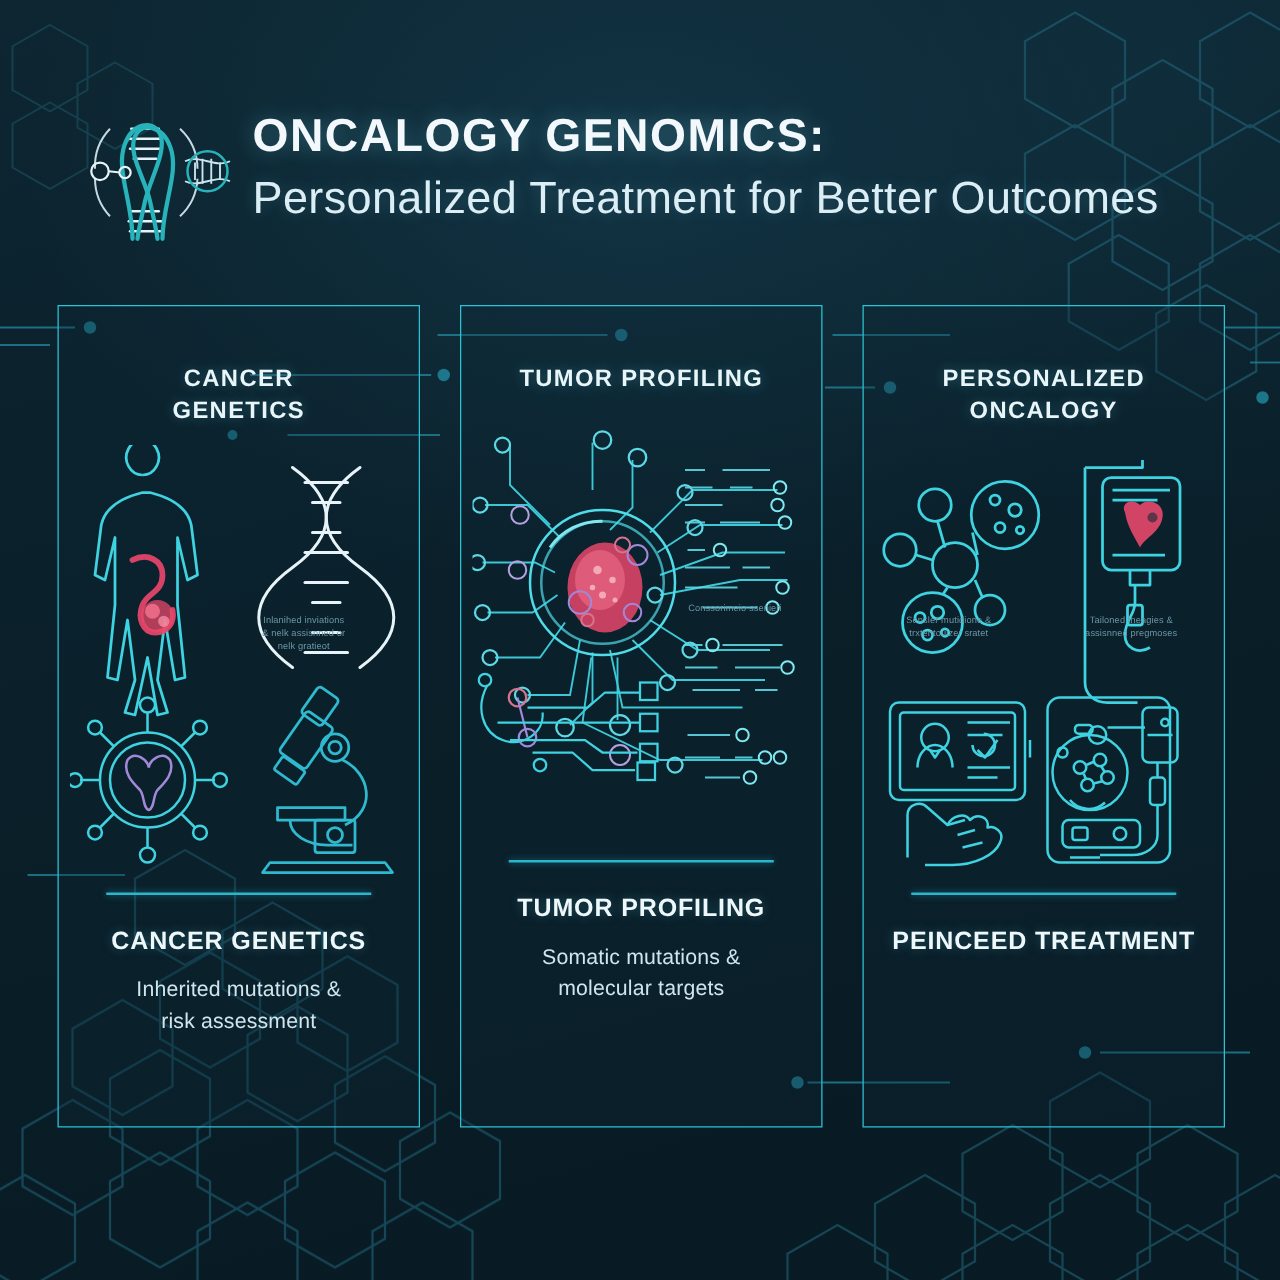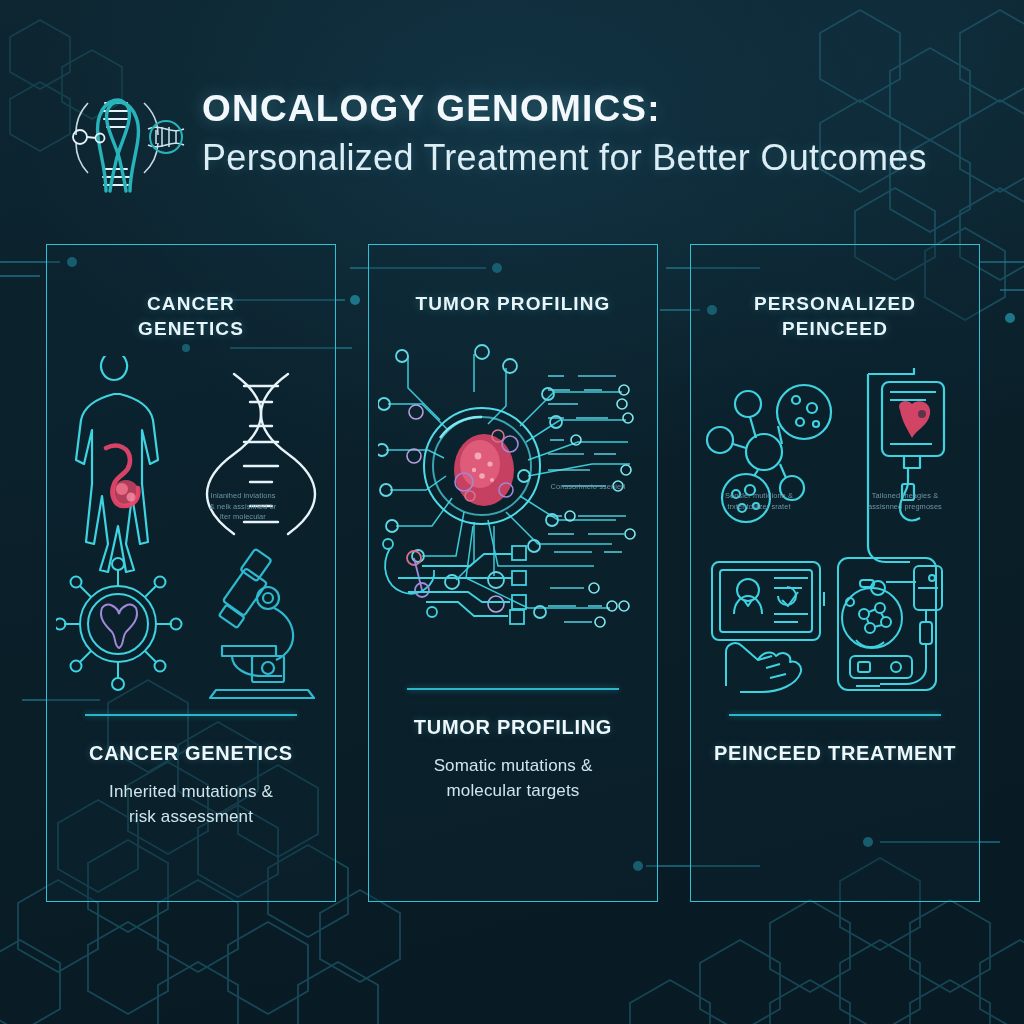--- a/index.html
+++ b/index.html
@@ -297,21 +297,21 @@
           <path d="M166,290 L220,290 L220,300 L166,300 Z"></path>
           <path d="M176,300 C176,312 190,320 206,320 L226,320"></path>
           <rect x="196" y="300" width="32" height="26" rx="2"></rect>
           <circle cx="212" cy="312" r="6"></circle>
           <path d="M160,334 L252,334 L258,342 L154,342 Z"></path>
         </g>
       </svg>
       <div class="micro-text" style="left:122px; top:135px; width:130px;">
         <div>Inlanihed inviations</div>
         <div>&amp; nelk assisnned or</div>
-        <div>lter molecular</div>
+        <div>nelk gratieot</div>
       </div>
     </div>
 
     <div class="divider"></div>
     <div class="cap-title">CANCER GENETICS</div>
     <div class="cap-body">
       <div>Inherited mutations &amp;</div>
       <div>risk assessment</div>
     </div>
   </div>
@@ -460,21 +460,21 @@
     <div class="cap-title">TUMOR PROFILING</div>
     <div class="cap-body">
       <div>Somatic mutations &amp;</div>
       <div>molecular targets</div>
     </div>
   </div>
 
   <div class="panel">
     <div class="panel-head">
       <div>PERSONALIZED</div>
-      <div>PEINCEED</div>
+      <div>ONCALOGY</div>
     </div>
 
     <div class="art-zone">
       <svg width="270" height="350" viewBox="0 0 270 350">
 
         <g fill="none" stroke="#3fd2e0" stroke-width="2.2">
           <circle cx="64" cy="96" r="18"></circle>
           <circle cx="48" cy="48" r="13"></circle>
           <circle cx="104" cy="56" r="27"></circle>
           <circle cx="20" cy="84" r="13"></circle>

